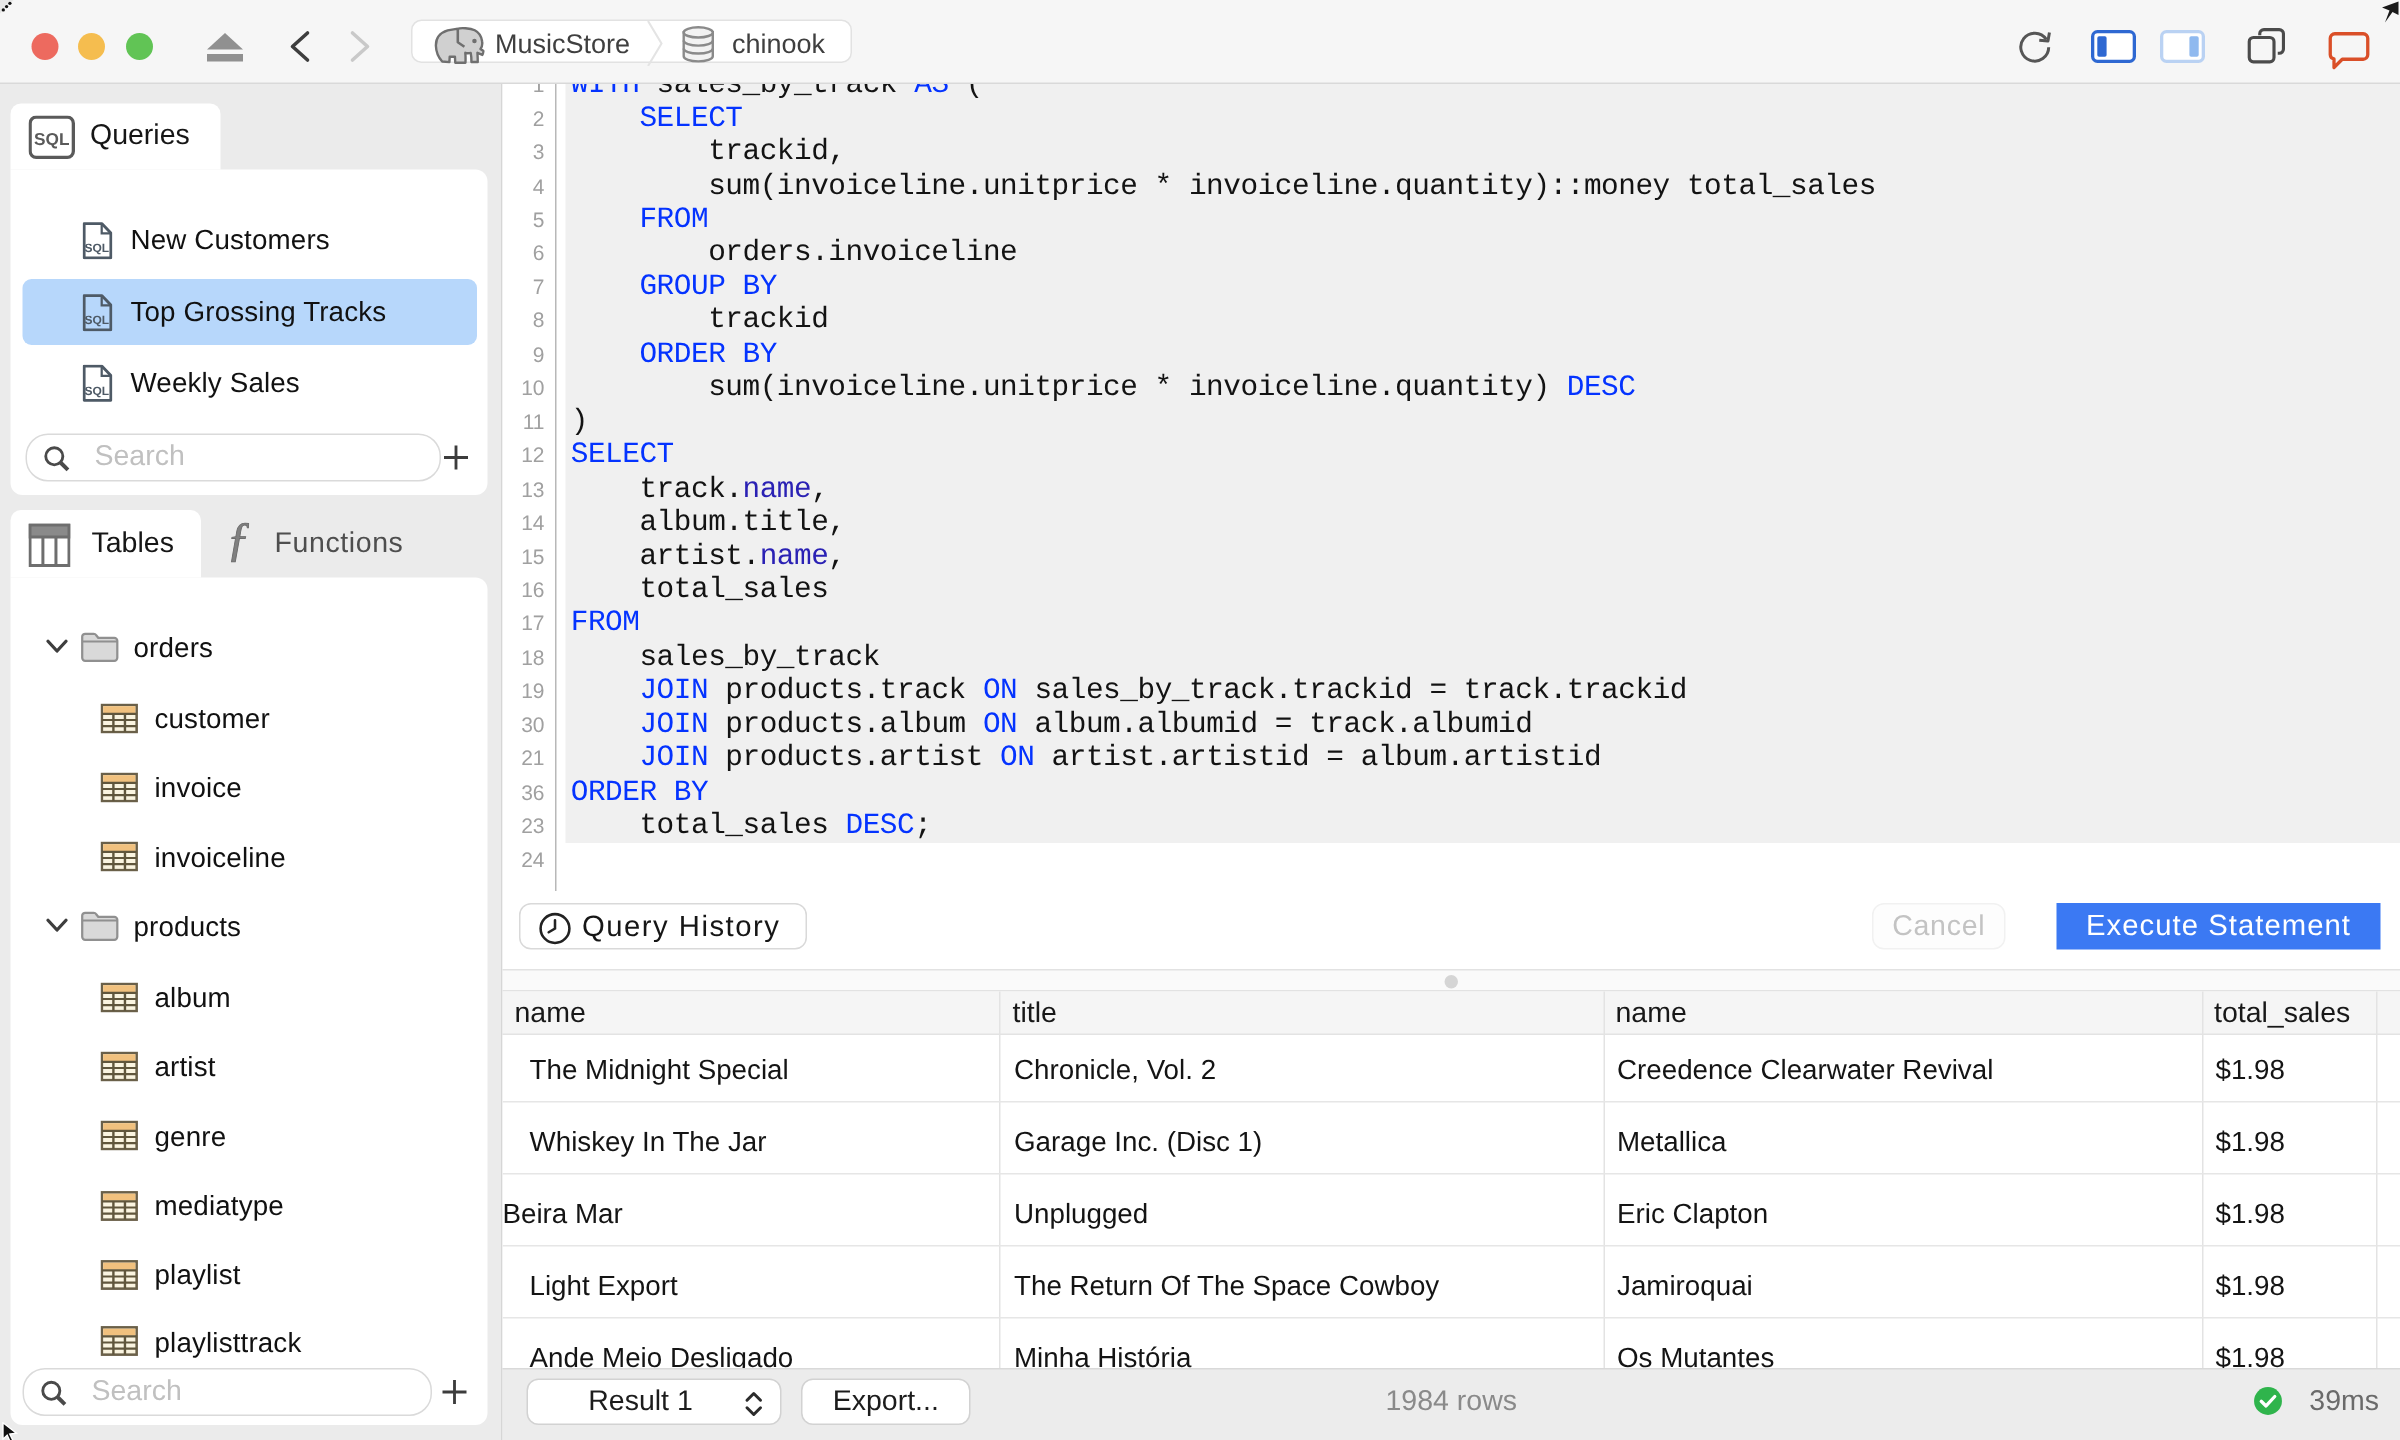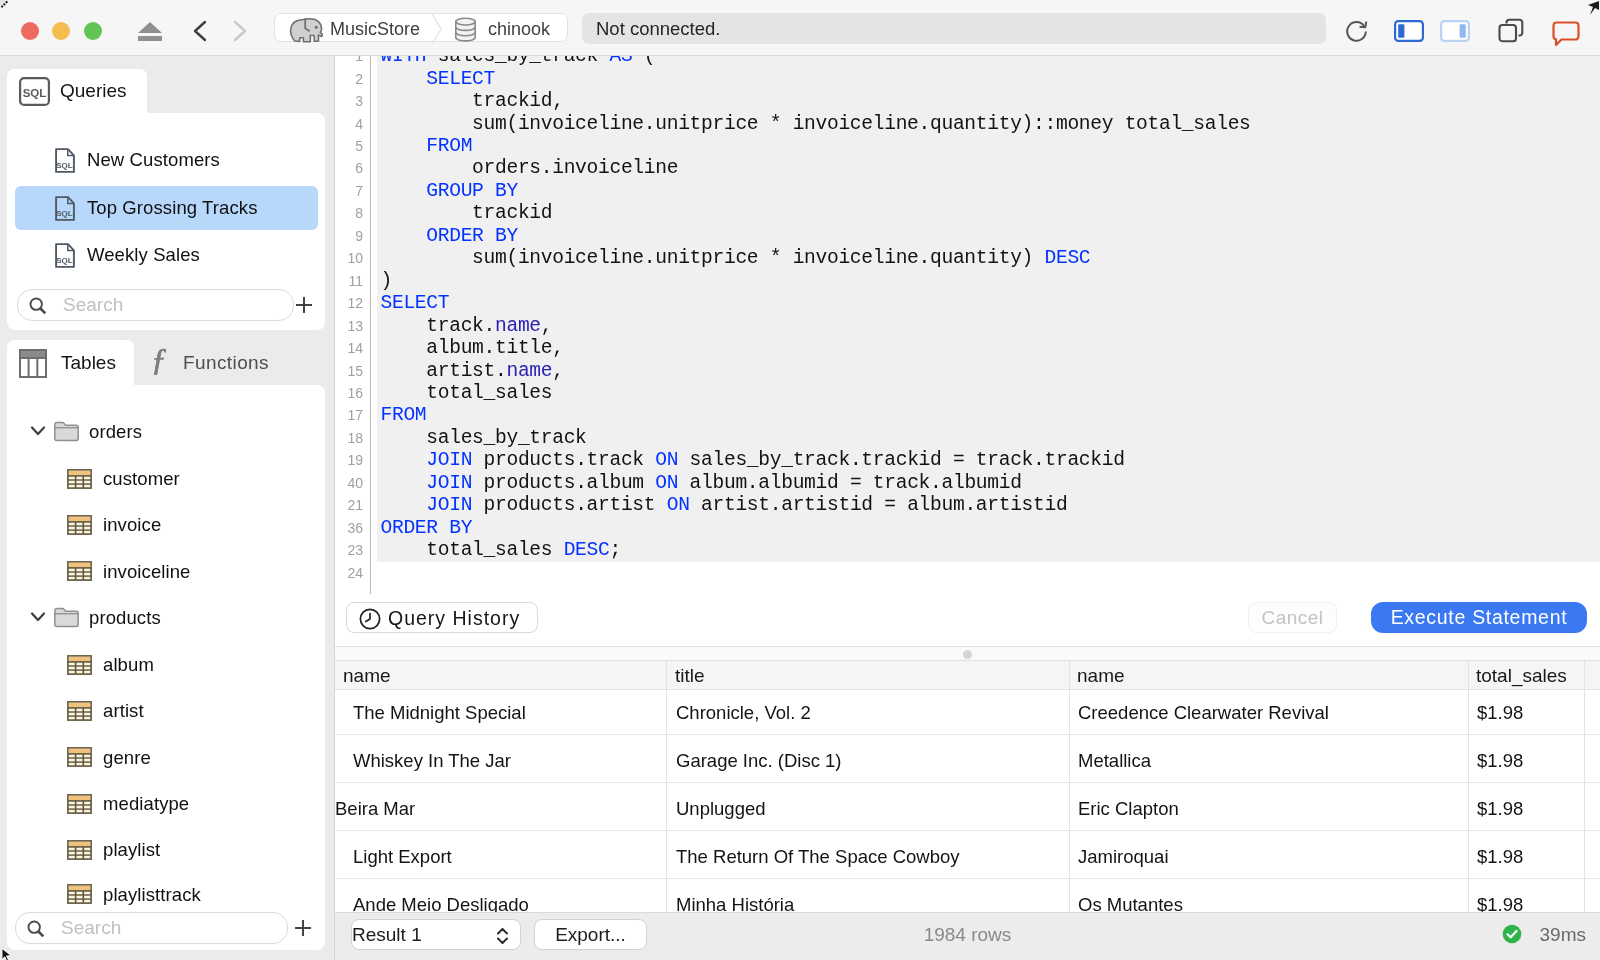--- a/index.html
+++ b/index.html
@@ -66,21 +66,20 @@
     <svg class="abs" style="left:177px;top:3px" width="27" height="25" viewBox="0 0 27 25">
       <g fill="#f2f2f2" stroke="#8a8a8a" stroke-width="1.6">
       <path d="M3.8 4.5 L23.2 4.5 L23.2 20.5 C23.2 22.4 18.9 23.9 13.5 23.9 C8.1 23.9 3.8 22.4 3.8 20.5 Z"></path>
       <ellipse cx="13.5" cy="4.6" rx="9.7" ry="3.4"></ellipse>
       <path d="M3.8 10 C3.8 11.9 8.1 13.4 13.5 13.4 C18.9 13.4 23.2 11.9 23.2 10" fill="none"></path>
       <path d="M3.8 15.3 C3.8 17.2 8.1 18.7 13.5 18.7 C18.9 18.7 23.2 17.2 23.2 15.3" fill="none"></path>
       </g>
     </svg>
     <div class="abs bctxt" style="left:213px">chinook</div>
   </div>
-  <div class="abs" id="notconn">Not connected.</div>
   <svg class="abs" style="left:1344px;top:18px" width="25" height="25" viewBox="0 0 25 25">
     <path d="M20.2 8.2 A9.3 9.3 0 1 0 21.8 13.5" fill="none" stroke="#565656" stroke-width="2"></path>
     <path d="M15.5 8.8 L21.3 9.3 L22.3 3.6" fill="none" stroke="#565656" stroke-width="2" stroke-linejoin="round"></path>
   </svg>
   <svg class="abs" style="left:1394px;top:20px" width="30" height="22" viewBox="0 0 30 22">
     <rect x="1.1" y="1.1" width="27.8" height="19.8" rx="3.2" fill="#fff" stroke="#2e68d2" stroke-width="2.2"></rect>
     <rect x="4.2" y="4.2" width="6.2" height="13.6" rx="1.2" fill="#2e68d2"></rect>
   </svg>
   <svg class="abs" style="left:1440px;top:20px" width="30" height="22" viewBox="0 0 30 22">
     <rect x="1.1" y="1.1" width="27.8" height="19.8" rx="3.2" fill="#fff" stroke="#bad2f3" stroke-width="2.2"></rect>
@@ -264,36 +263,36 @@
       <div>10</div>
       <div>11</div>
       <div>12</div>
       <div>13</div>
       <div>14</div>
       <div>15</div>
       <div>16</div>
       <div>17</div>
       <div>18</div>
       <div>19</div>
-      <div>40</div>
+      <div>30</div>
       <div>21</div>
       <div>36</div>
       <div>23</div>
       <div>24</div>
     </div>
   <div class="abs" id="code"><div><span class="k">WITH</span> sales_by_track <span class="k">AS</span> (</div><div>    <span class="k">SELECT</span></div><div>        trackid,</div><div>        sum(invoiceline.unitprice * invoiceline.quantity)::money total_sales</div><div>    <span class="k">FROM</span></div><div>        orders.invoiceline</div><div>    <span class="k">GROUP BY</span></div><div>        trackid</div><div>    <span class="k">ORDER BY</span></div><div>        sum(invoiceline.unitprice * invoiceline.quantity) <span class="k">DESC</span></div><div>)</div><div><span class="k">SELECT</span></div><div>    track.<span class="n">name</span>,</div><div>    album.title,</div><div>    artist.<span class="n">name</span>,</div><div>    total_sales</div><div><span class="k">FROM</span></div><div>    sales_by_track</div><div>    <span class="k">JOIN</span> products.track <span class="k">ON</span> sales_by_track.trackid = track.trackid</div><div>    <span class="k">JOIN</span> products.album <span class="k">ON</span> album.albumid = track.albumid</div><div>    <span class="k">JOIN</span> products.artist <span class="k">ON</span> artist.artistid = album.artistid</div><div><span class="k">ORDER BY</span></div><div>    total_sales <span class="k">DESC</span>;</div><div> </div></div>
   <div class="abs btn" style="left:11px;top:546px;width:192px;height:31px">
     <svg class="abs" style="left:12px;top:4.5px" width="22" height="22" viewBox="0 0 22 22">
       <circle cx="11" cy="11" r="9.6" fill="none" stroke="#222" stroke-width="1.7"></circle>
       <path d="M11 5.5 L11 11 L6.8 13.5" fill="none" stroke="#222" stroke-width="1.7" stroke-linecap="round"></path>
     </svg>
     <div class="abs" style="left:41px;top:0;line-height:30px;font-size:19.5px;letter-spacing:1px;color:#161616">Query History</div>
   </div>
   <div class="abs" style="left:913px;top:546px;width:89px;height:31px;background:#fdfdfd;border:1px solid #f1f1f1;border-radius:8px;text-align:center;line-height:29px;font-size:19px;letter-spacing:0.5px;color:#c3c3c3">Cancel</div>
-  <div class="abs" style="left:1036px;top:546px;width:216px;height:31px;background:#3b79f3;border-radius:12px;text-align:center;line-height:31px;font-size:19.5px;letter-spacing:0.7px;color:#fff">Execute Statement</div>
+  <div class="abs" style="left:1036px;top:546px;width:216px;height:31px;background:#3b79f3;border-radius:0;text-align:center;line-height:31px;font-size:19.5px;letter-spacing:0.7px;color:#fff">Execute Statement</div>
 </div>
 
 <div class="abs" id="split">
     <div style="position:absolute;left:628px;top:3px;width:9px;height:9px;border-radius:50%;background:#d5d5d5"></div>
   </div>
 <div class="abs" id="thead">
   <div class="cell" style="left:8px;top:4px">name</div>
   <div class="cell" style="left:340px;top:4px">title</div>
   <div class="cell" style="left:742px;top:4px">name</div>
   <div class="cell" style="left:1141px;top:4px">total_sales</div>
@@ -327,21 +326,21 @@
   <div class="cell" style="left:341px;top:156px">The Return Of The Space Cowboy</div>
   <div class="cell" style="left:743px;top:156px">Jamiroquai</div>
   <div class="cell" style="left:1142px;top:156px">$1.98</div>
   <div class="cell" style="left:18px;top:204px">Ande Meio Desligado</div>
   <div class="cell" style="left:341px;top:204px">Minha História</div>
   <div class="cell" style="left:743px;top:204px">Os Mutantes</div>
   <div class="cell" style="left:1142px;top:204px">$1.98</div>
 </div>
 <div class="abs" id="stat">
   <div class="sbtn" style="left:16px;width:170px">
-    <span style="position:absolute;left:0;width:150px;text-align:left">Result 1</span>
+    <span style="position:absolute;left:0;width:150px;text-align:center">Result 1</span>
     <svg style="position:absolute;right:9px;top:7px" width="17" height="18" viewBox="0 0 16 18">
       <path d="M3.5 6.5 L8 2 L12.5 6.5" fill="none" stroke="#2c2c2c" stroke-width="2" stroke-linecap="round" stroke-linejoin="round"></path>
       <path d="M3.5 11.5 L8 16 L12.5 11.5" fill="none" stroke="#2c2c2c" stroke-width="2" stroke-linecap="round" stroke-linejoin="round"></path>
     </svg>
   </div>
   <div class="sbtn" style="left:199px;width:113px">Export...</div>
   <div class="abs" style="left:0;top:6px;width:1265px;text-align:center;font-size:19px;line-height:31px;color:#8a8a8a">1984 rows</div>
   <svg class="abs" style="left:1167px;top:11px" width="20" height="20" viewBox="0 0 20 20">
     <circle cx="10" cy="10" r="9.3" fill="#2fb44c"></circle>
     <path d="M5.5 10.2 L8.7 13.3 L14.5 7" fill="none" stroke="#fff" stroke-width="2.2" stroke-linecap="round" stroke-linejoin="round"></path>

